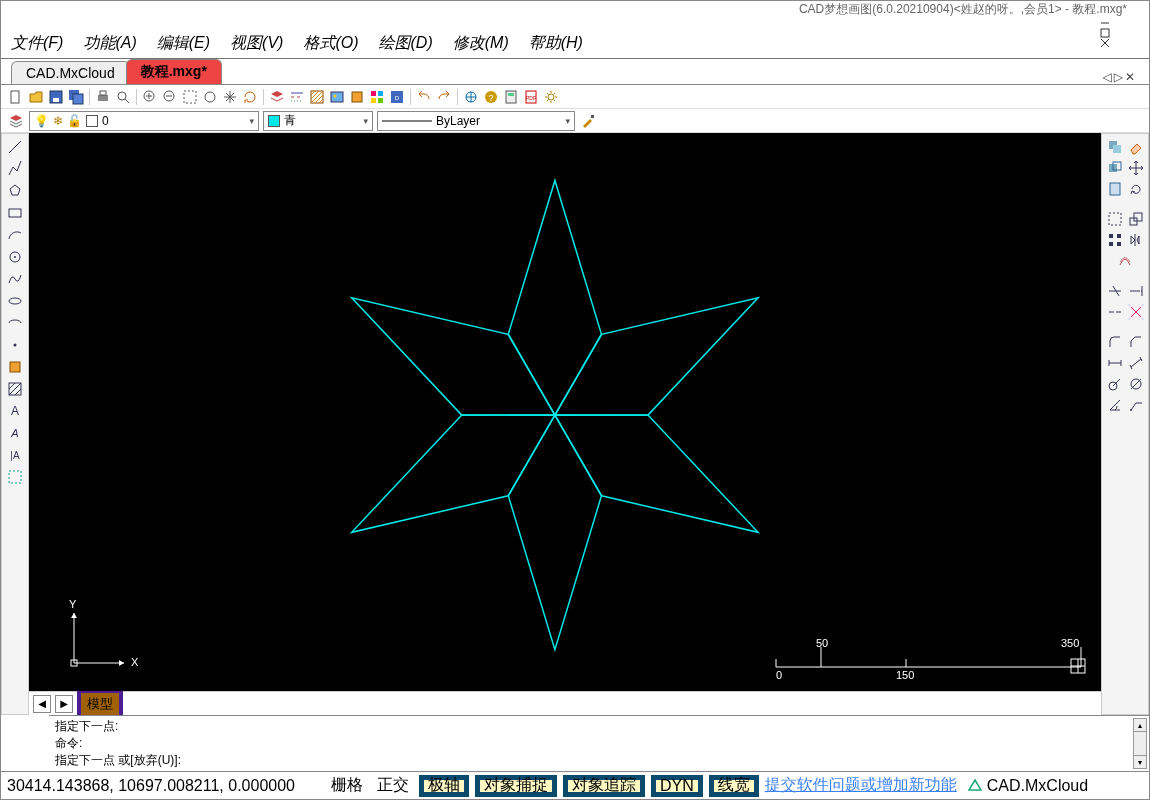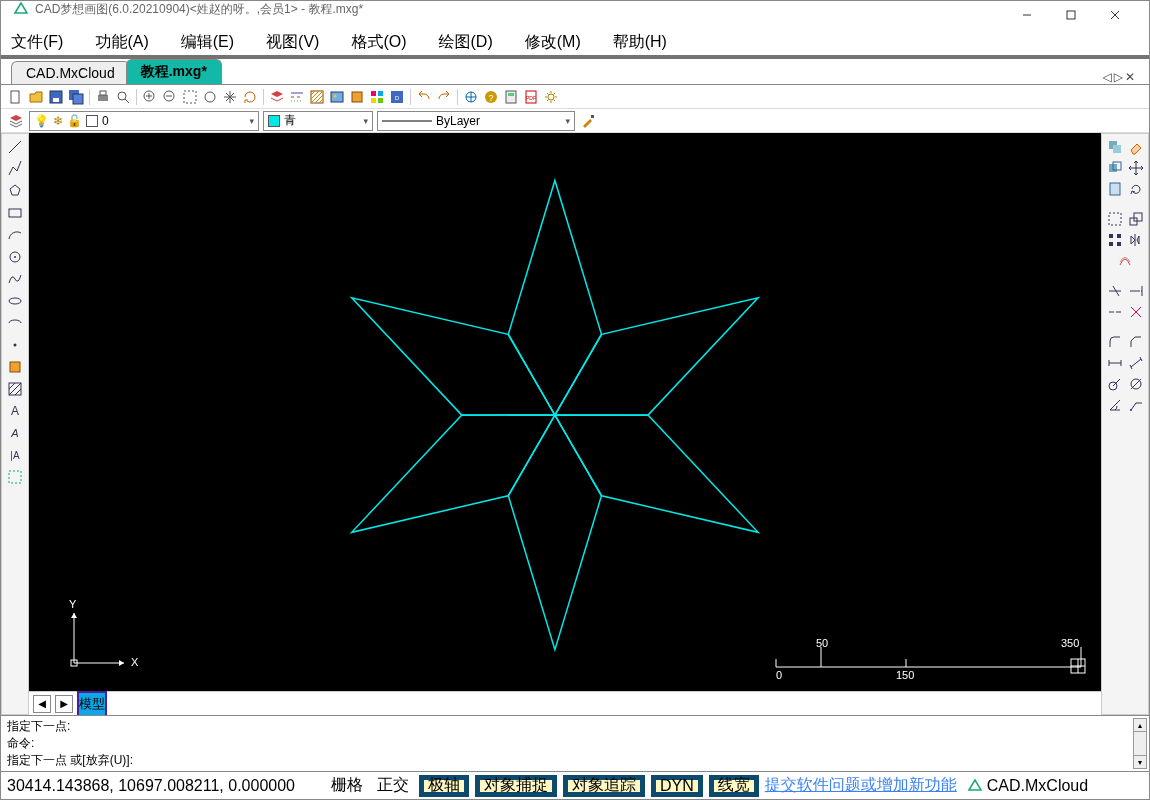--- a/index.html
+++ b/index.html
@@ -1,26 +1,26 @@
 <!DOCTYPE html>
 <html><head>
 <meta charset="utf-8">
 <style>
 * { box-sizing: border-box; margin: 0; padding: 0; font-family: "Microsoft YaHei", "SimSun", sans-serif; }
 body { width: 1150px; height: 800px; background: #fff; font-size: 12px; overflow: hidden; display: flex; flex-direction: column; border: 1px solid #888; }
-.titlebar { height: 28px; display: flex; align-items: flex-start; padding: 0 12px; background: #fff; }
+.titlebar { height: 28px; display: flex; align-items: flex-end; padding: 0 22px; background: #fff; flex-direction: column; }
 .titlebar .logo { width: 16px; height: 16px; color: #0a8; margin-right: 6px; }
 .titlebar .title { color: #666; font-size: 12px; flex: 0 0 auto; }
 .titlebar .spacer { flex: 1; }
 .winbtn { width: 44px; height: 28px; display: flex; align-items: center; justify-content: center; color: #444; }
-.menubar { height: 30px; display: flex; align-items: center; border-bottom: 4px solid #737373; padding: 0 6px; gap: 24px; font-size: 16px; }
+.menubar { height: 30px; display: flex; align-items: center; border-bottom: 1px solid #737373; padding: 0 6px; gap: 12px; font-size: 16px; font-style: italic; }
 .menubar span { padding: 2px 4px; }
 .tabbar { height: 26px; display: flex; align-items: flex-end; padding: 0 10px; background: #fff; border-bottom: 1px solid #888; position: relative; }
 .tab { padding: 3px 14px 3px 14px; border: 1px solid #888; border-bottom: none; border-radius: 6px 6px 0 0; background: #eee; font-size: 14px; margin-top: 2px; }
-.tab.active { background: #14b8a6; font-weight: bold; }
+.tab.active { background: #ef4444; font-weight: bold; }
 .tabbar .tab + .tab { margin-left: -4px; }
 .tab-right { margin-left: auto; display: flex; gap: 2px; align-items: center; color: #444; padding-right: 4px; }
 .toolbar { height: 24px; display: flex; align-items: center; gap: 2px; padding: 2px 6px; border-bottom: 1px solid #ddd; }
 .tool { width: 18px; height: 18px; display: flex; align-items: center; justify-content: center; color: #333; }
 .tool svg { width: 16px; height: 16px; }
 .divider { width: 1px; height: 16px; background: #ccc; margin: 0 2px; }
 .propbar { height: 24px; display: flex; align-items: center; gap: 4px; padding: 2px 6px; border-bottom: 1px solid #ddd; }
 .dropdown { display: flex; align-items: center; border: 1px solid #888; height: 20px; background: #fff; padding: 0 4px; font-size: 12px; gap: 4px; }
 .dropdown .arrow { color: #555; font-size: 9px; margin-left: auto; }
 .workarea { flex: 1; display: flex; min-height: 0; }
@@ -28,22 +28,22 @@
 .rightpanel { width: 48px; flex-direction: row; flex-wrap: wrap; align-content: flex-start; justify-content: center; gap: 3px 3px; }
 .sidetool { width: 18px; height: 18px; display: flex; align-items: center; justify-content: center; color: #335; }
 .sidetool svg { width: 16px; height: 16px; }
 .canvaswrap { flex: 1; display: flex; flex-direction: column; min-width: 0; }
 .canvas { flex: 1; background: #000; position: relative; }
 .canvas svg.drawing { width: 100%; height: 100%; display: block; }
 .ucs { position: absolute; left: 30px; bottom: 10px; color: #fff; font-size: 12px; }
 .ruler { position: absolute; right: 10px; bottom: 10px; color: #fff; font-size: 11px; }
 .modelbar { height: 24px; display: flex; align-items: center; gap: 4px; padding: 0 4px; background: #fff; border-top: 1px solid #ccc; }
 .modelbar .navbtn { width: 18px; height: 18px; border: 1px solid #888; display: flex; align-items: center; justify-content: center; font-size: 10px; }
-.modelbar .modeltab { padding: 2px 0; border: 2px solid #4c1d95; background: #0ea5e9; font-size: 13px; }
-.cmdarea { background: #fff; border-top: 1px solid #888; padding: 2px 6px; font-size: 12px; font-family: SimSun, monospace; position: relative; }
+.modelbar .modeltab { padding: 2px 6px; border: 4px solid #4c1d95; background: #a16207; font-size: 13px; }
+.cmdarea { background: #fff; border-top: 1px solid #888; padding: 2px 6px; font-size: 12px; font-family: SimSun, monospace; position: relative; margin-left: 48px; }
 .cmdarea .scroll { position: absolute; right: 2px; top: 2px; bottom: 2px; width: 14px; display: flex; flex-direction: column; }
 .cmdarea .scroll div { border: 1px solid #999; background: #eee; height: 14px; font-size: 8px; display: flex; align-items: center; justify-content: center; }
 .statusbar { height: 28px; display: flex; align-items: center; padding: 0 6px; border-top: 1px solid #888; font-size: 16px; gap: 6px; white-space: nowrap; }
 .statusbar .coords { flex: 0 0 auto; }
 .statbtn { padding: 0 4px; height: 22px; display: flex; align-items: center; }
 .statbtn.pressed { border: 5px solid #0c4a6e; background: #fef9c3; }
 .link { color: #3b82f6; text-decoration: underline; }
 .brand { display: flex; align-items: center; gap: 4px; margin-left: 4px; }
 .colorbox { width: 12px; height: 12px; border: 1px solid #555; }
 </style>

